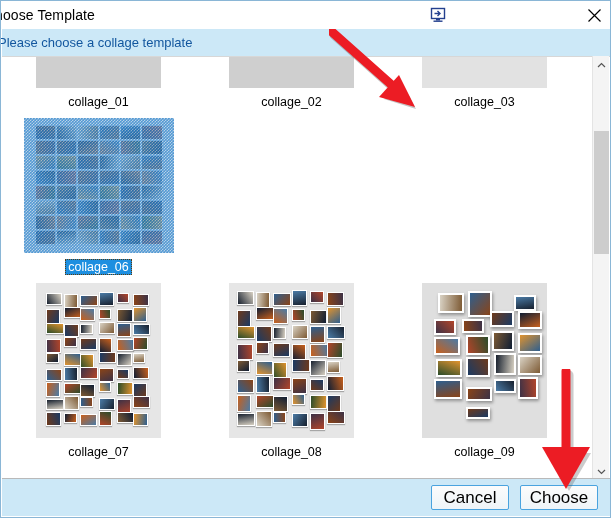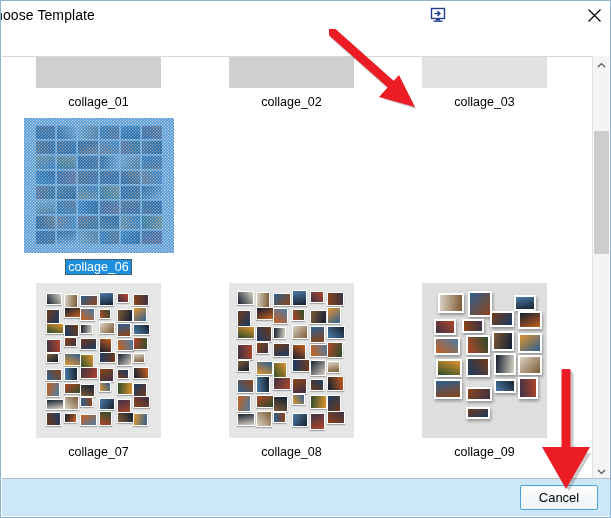--- a/index.html
+++ b/index.html
@@ -141,21 +141,21 @@
     border-top: 1px solid #b9b9b9;
     display: flex; align-items: center; justify-content: flex-end;
     padding-right: 13px;
   }
   .btn {
     width: 78px; height: 25px;
     background: linear-gradient(#fcfcfc, #eef4f8);
     border: 1px solid #4aa3df;
     border-radius: 2px;
     font-family: "Liberation Sans", sans-serif;
-    font-size: 13px; color: #000000;
+    font-size: 17px; color: #000000;
     cursor: pointer;
     display: flex; align-items: center; justify-content: center;
     margin-left: 11px;
   }
 
   
   .arrow { position: absolute; pointer-events: none; }
   #arrow-diagonal { left: 328px; top: 28px; }
   #arrow-vertical { left: 532px; top: 368px; }
 </style>
@@ -176,20 +176,23 @@
       </svg>
     </span>
 
     <span class="title-close">
       <svg width="15" height="15" viewBox="0 0 15 15">
         <path d="M1.5 1.5 L13.5 13.5 M13.5 1.5 L1.5 13.5" stroke="#000000" stroke-width="1.2"></path>
       </svg>
     </span>
   </div>
 
+  <div class="banner">
+    <span class="banner-text">Please choose a collage template</span>
+  </div>
 
   <div class="list-area">
     <div class="grid">
 
       <div class="grid-row">
         <div class="cell">
           <div class="thumb">
             <div class="strip"></div>
           </div>
           <div class="cap">collage_01</div>
@@ -429,20 +432,21 @@
     <div class="sb-thumb"></div>
     <div class="sb-btn down">
       <svg width="9" height="6" viewBox="0 0 9 6">
           <path d="M1 1 L4.5 4.5 L8 1" stroke="#555" stroke-width="1.2" fill="none"></path>
         </svg>
     </div>
   </div>
 
   <div class="footer">
     <button class="btn">Cancel</button>
+    <button class="btn">Choose</button>
   </div>
 
   <svg class="arrow" id="arrow-diagonal" width="110" height="95" viewBox="0 0 110 95">
     <g transform="translate(3,4)" opacity=".35">
       <path d="M2 2 L74 66" stroke="#555" stroke-width="9" stroke-linecap="round"></path>
       <path d="M84 76 L52 66 L70 50 Z" fill="#555"></path>
     </g>
     <path d="M2 2 L74 66" stroke="#ec1c24" stroke-width="9" stroke-linecap="round"></path>
     <path d="M86 78 L50 68 L70 46 Z" fill="#ec1c24"></path>
   </svg>

